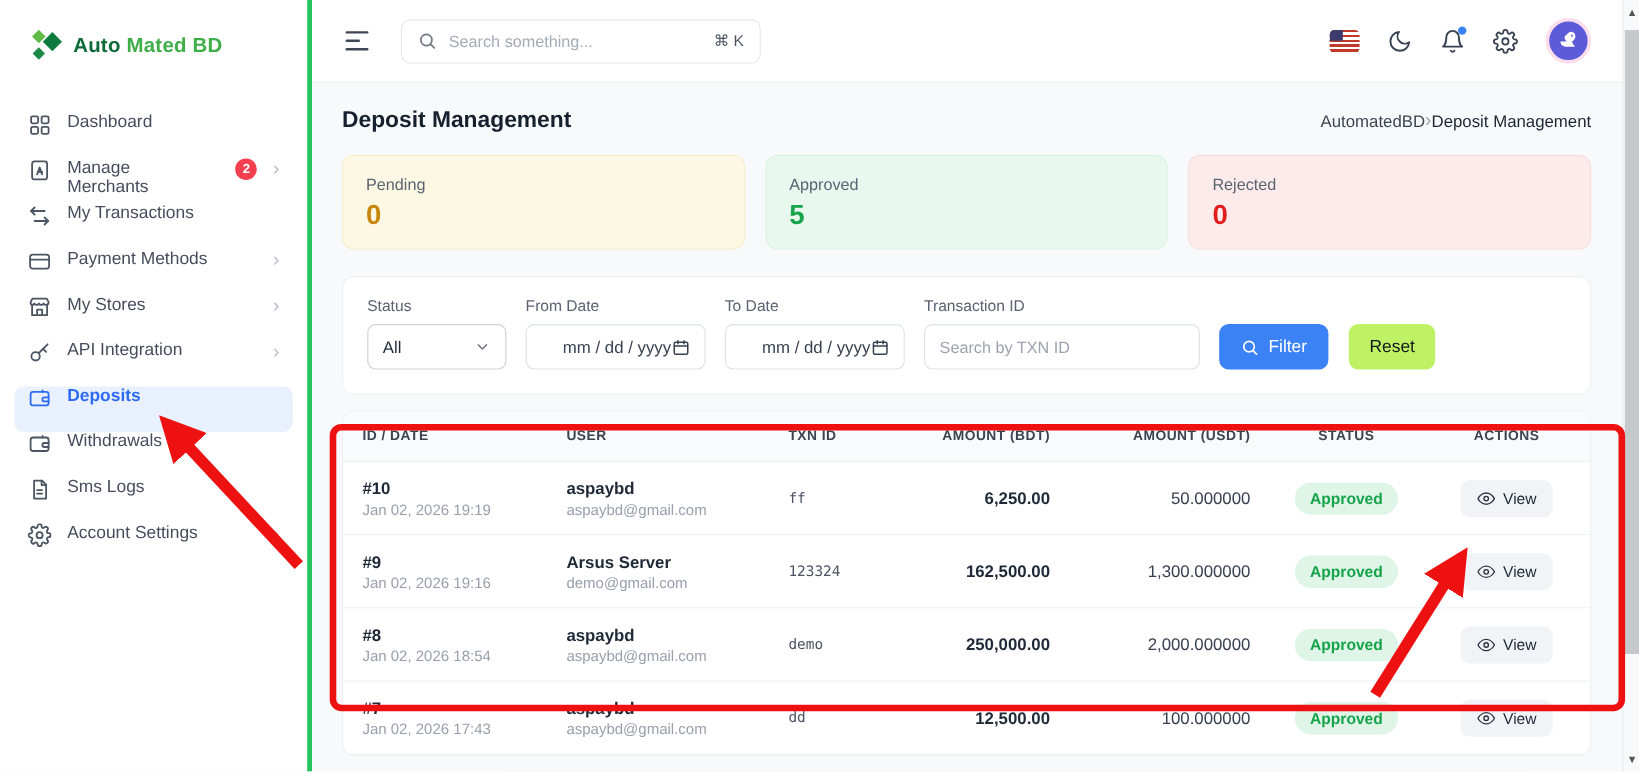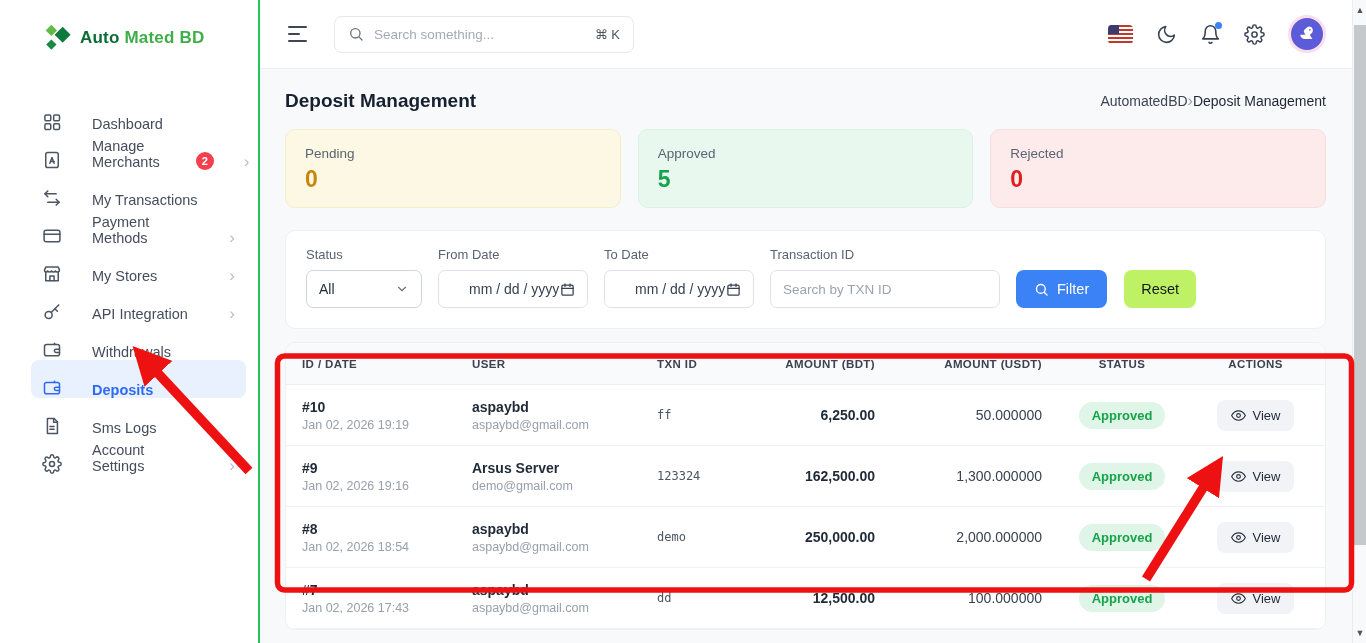--- a/index.html
+++ b/index.html
@@ -1,26 +1,26 @@
 <!DOCTYPE html>
 <html><head>
 <meta charset="utf-8">
 <style>
   * { margin:0; padding:0; box-sizing:border-box; }
   html,body { width:1366px; height:643px; overflow:hidden; }
   body { font-family:"Liberation Sans","DejaVu Sans",sans-serif; background:#fff; position:relative; color:#1f2937; }
 
   
-  .sidebar { position:absolute; left:0; top:0; width:260px; height:643px; background:#fff; border-right:2px solid #22c55e; z-index:2;padding-left:19px; }
+  .sidebar { position:absolute; left:0; top:0; width:260px; height:643px; background:#fff; border-right:4px solid #22c55e; z-index:2; }
   .logo-row { display:flex; align-items:center; gap:7px; padding:22px 20px 14px 22px; }
   .logo-text { font-size:17px; font-weight:bold; letter-spacing:.2px; }
   .logo-text .p1 { color:#0e6b35; }
   .logo-text .p2 { color:#3fae49; }
   .nav { list-style:none; padding:26px 12px 0 12px; }
-  .nav-item { display:flex; align-items:flex-end; gap:30px; height:38px; padding:0 11px; border-radius:8px; cursor:pointer; color:#454d5d; font-size:14.5px; }
+  .nav-item { display:flex; align-items:flex-start; gap:13px; height:38px; padding:0 11px; border-radius:8px; cursor:pointer; color:#454d5d; font-size:14.5px; }
   .nav-item .nav-icon { width:20px; height:20px; flex:0 0 20px; color:#4b5563; display:flex; align-items:center; justify-content:center; }
   .nav-item .nav-icon svg { width:20px; height:20px; }
   .nav-item.active { background:#e8f1fd; color:#2f6bf2; font-weight:bold; }
   .nav-item.active .nav-icon { color:#2f6bf2; }
   .nav-badge { background:#f43f4f; color:#fff; font-size:11px; font-weight:bold; min-width:18px; height:18px; border-radius:9px; display:flex; align-items:center; justify-content:center; padding:0 5px; margin-left:6px; }
   .nav-chevron { margin-left:auto; color:#b9bfc9; font-size:17px; line-height:1; }
 
   
   .topbar { position:absolute; left:260px; top:0; width:1092px; height:69px; background:#fff; border-bottom:1px solid #edf0f3; display:flex; align-items:center; padding:0 26px 0 28px; gap:24px; z-index:2; }
   .hamburger { width:22px; height:16px; display:flex; flex-direction:column; justify-content:space-between; cursor:pointer; }
@@ -176,41 +176,41 @@
             <circle cx="8" cy="15.5" r="4.2"></circle>
             <path d="M11.3 12.2L20 3.5"></path>
             <path d="M15.5 8l3 3"></path>
           </svg>
         </span>
       <span class="nav-label">API Integration</span>
 
       <span class="nav-chevron">›</span>
     </li>
 
-    <li class="nav-item">
+    <li class="nav-item active">
       <span class="nav-icon">
           <svg viewBox="0 0 24 24" fill="none" stroke="currentColor" stroke-width="1.8" stroke-linecap="round" stroke-linejoin="round">
             <rect x="3" y="5.5" width="18" height="13.5" rx="2.5"></rect>
             <path d="M15 5.5V4"></path>
             <path d="M21 11h-4.2a2 2 0 0 0 0 4H21"></path>
           </svg>
         </span>
-      <span class="nav-label">Withdrawals</span>
-
-    </li>
-
-    <li class="nav-item active">
+      <span class="nav-label">Deposits</span>
+
+    </li>
+
+    <li class="nav-item">
       <span class="nav-icon">
           <svg viewBox="0 0 24 24" fill="none" stroke="currentColor" stroke-width="1.8" stroke-linecap="round" stroke-linejoin="round">
             <rect x="3" y="5.5" width="18" height="13.5" rx="2.5"></rect>
             <path d="M15 5.5V4"></path>
             <path d="M21 11h-4.2a2 2 0 0 0 0 4H21"></path>
           </svg>
         </span>
-      <span class="nav-label">Deposits</span>
+      <span class="nav-label">Withdrawals</span>
 
     </li>
 
     <li class="nav-item">
       <span class="nav-icon">
           <svg viewBox="0 0 24 24" fill="none" stroke="currentColor" stroke-width="1.8" stroke-linecap="round" stroke-linejoin="round">
             <path d="M6.5 3h8l4 4v14h-12z"></path>
             <path d="M14 3v4.5h4.5"></path>
             <path d="M9.5 12.5h5M9.5 16h5"></path>
           </svg>

